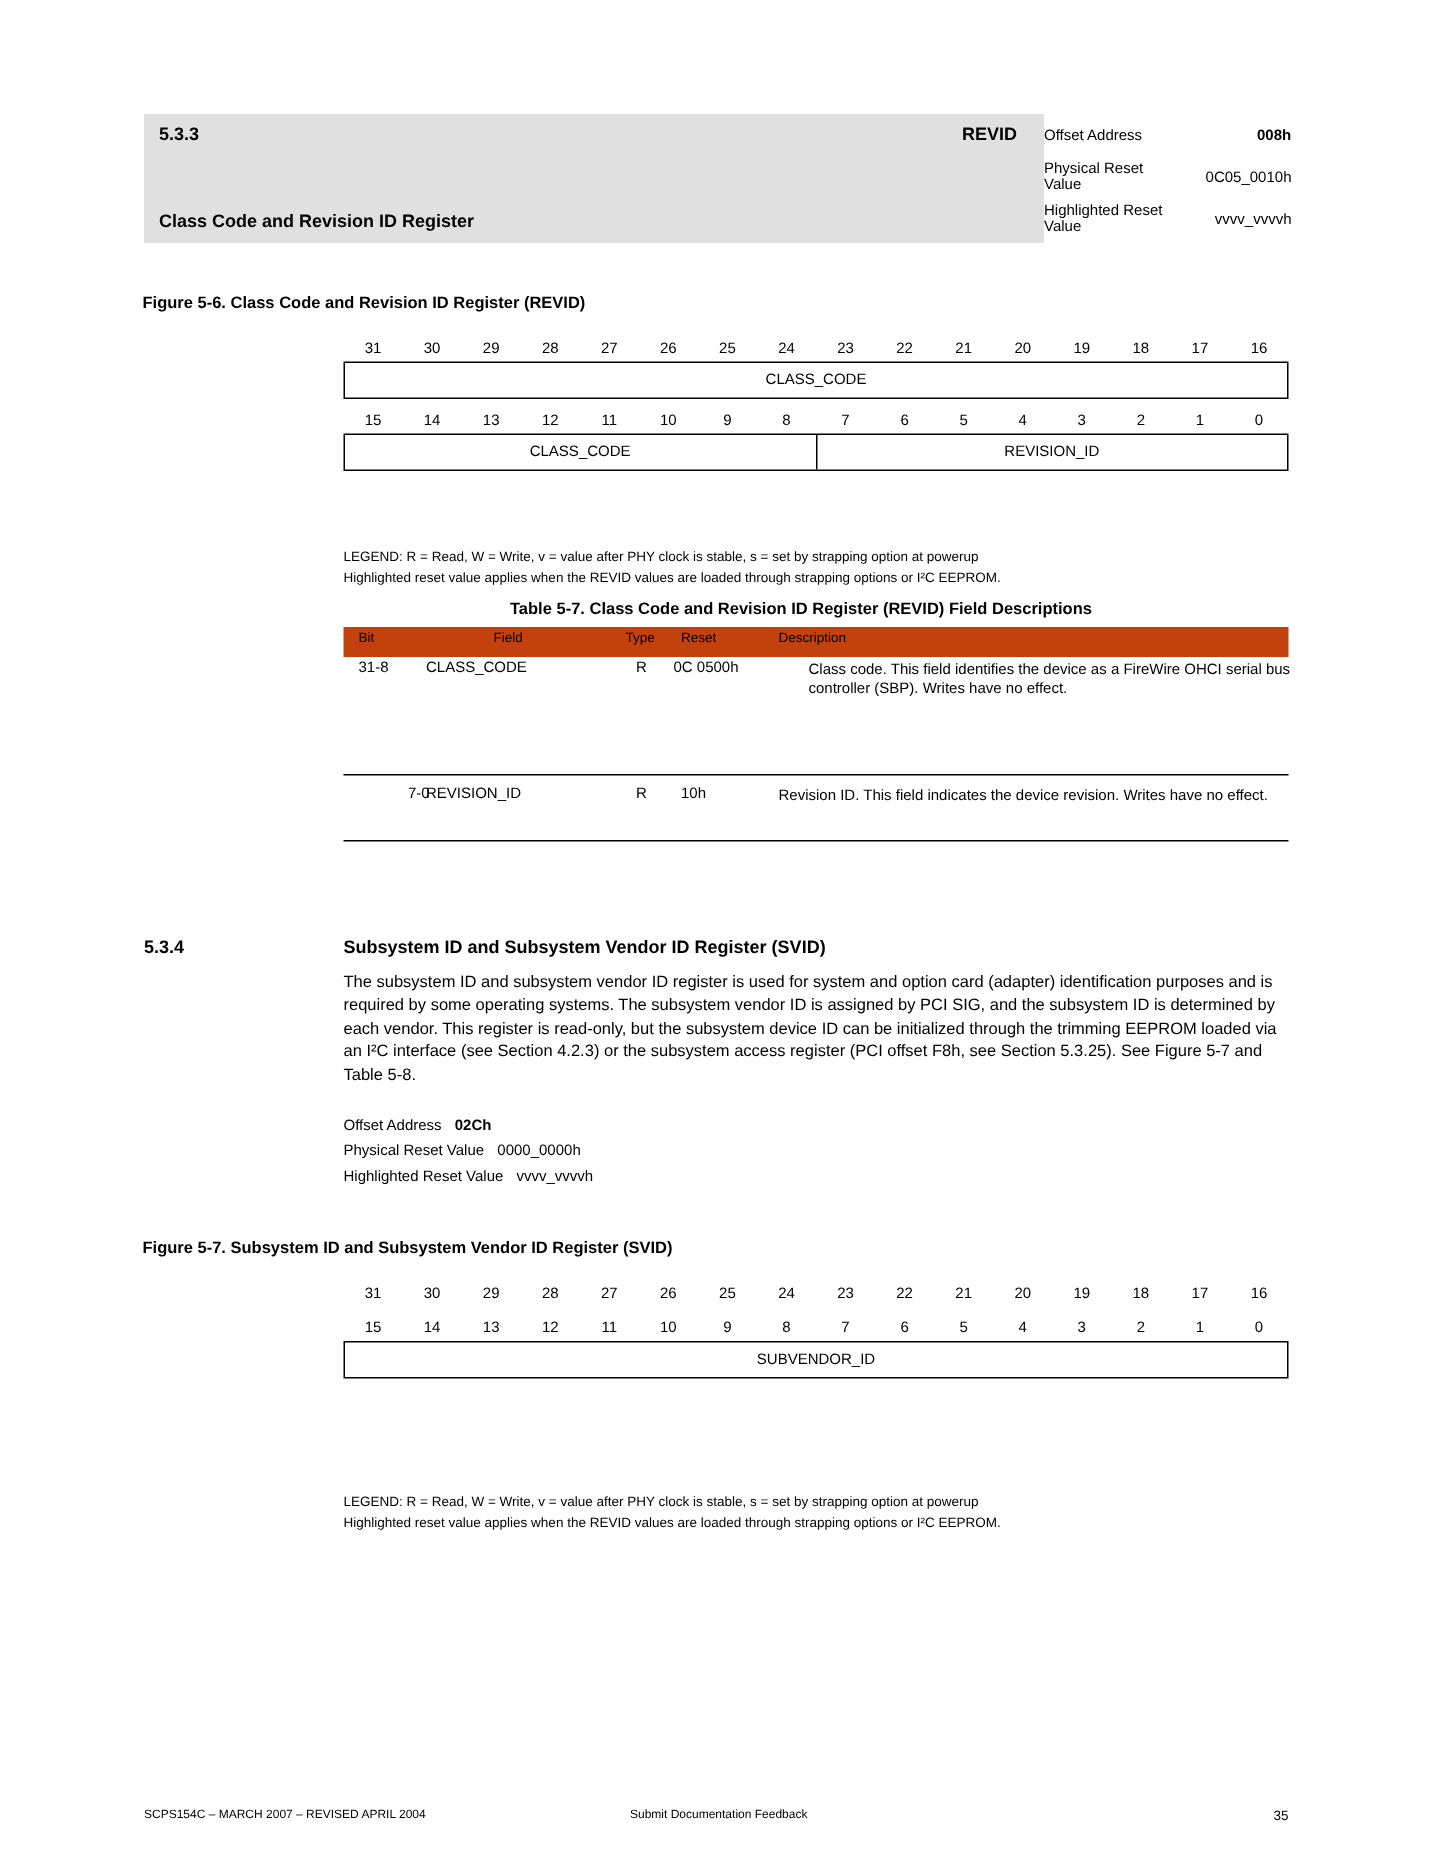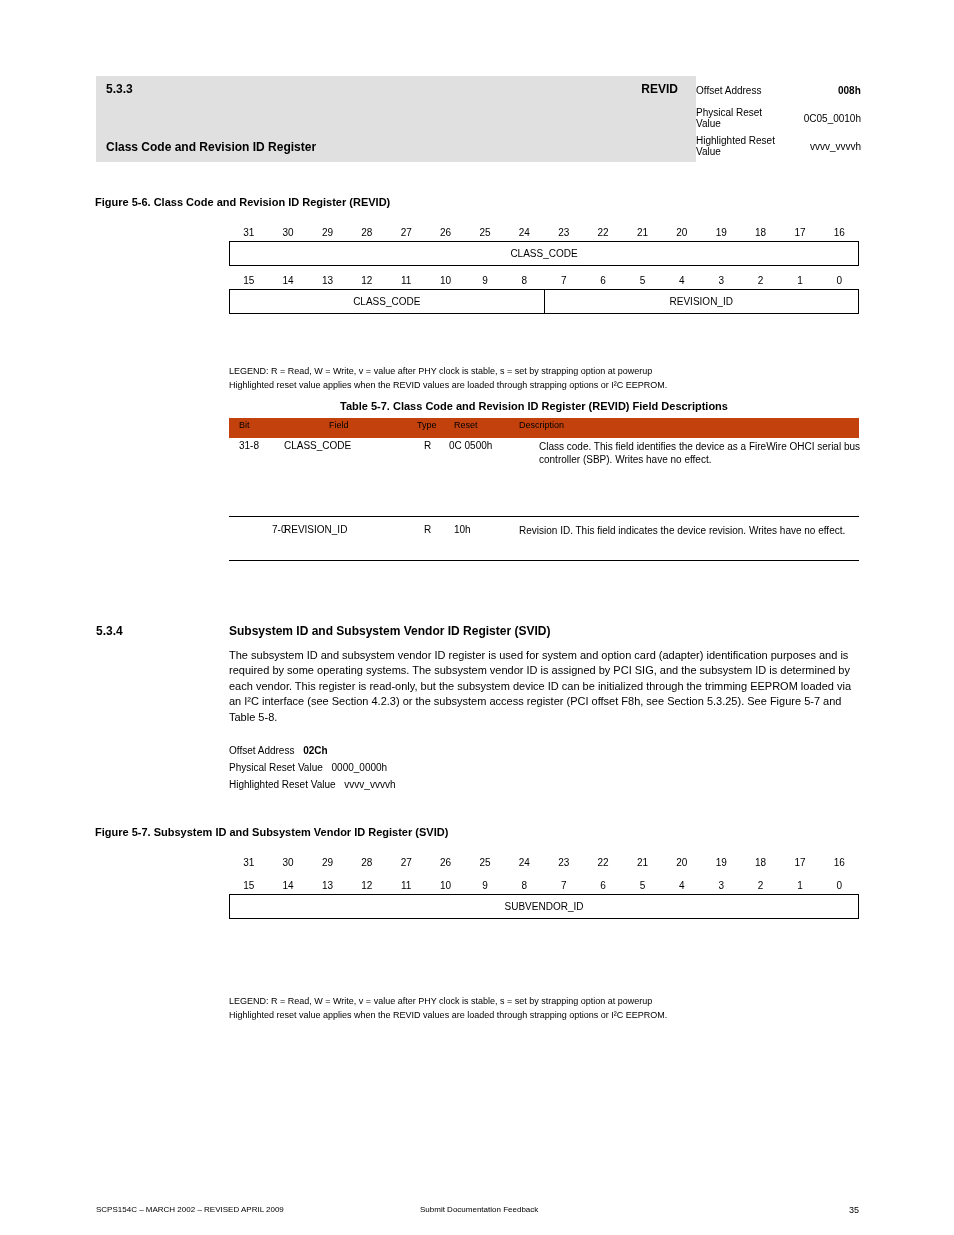--- a/index.html
+++ b/index.html
@@ -193,16 +193,16 @@
         <span>0</span>
     </div>
     <div class="fieldrow">
       <div class="cell" style="flex:16;">SUBVENDOR_ID</div>
     </div>
   </div>
 
   <div class="legend" style="top:996px;">LEGEND: R = Read, W = Write, v = value after PHY clock is stable, s = set by strapping option at powerup</div>
   <div class="legend" style="top:1010px;">Highlighted reset value applies when the REVID values are loaded through strapping options or I²C EEPROM.</div>
 
-  <div class="foot-l">SCPS154C – MARCH 2002 – REVISED APRIL 2009</div>
+  <div class="foot-l">SCPS154C – MARCH 2007 – REVISED APRIL 2004</div>
   <div class="foot-c">Submit Documentation Feedback</div>
   <div class="foot-r">35</div>
 </div>
 
 </body></html>

